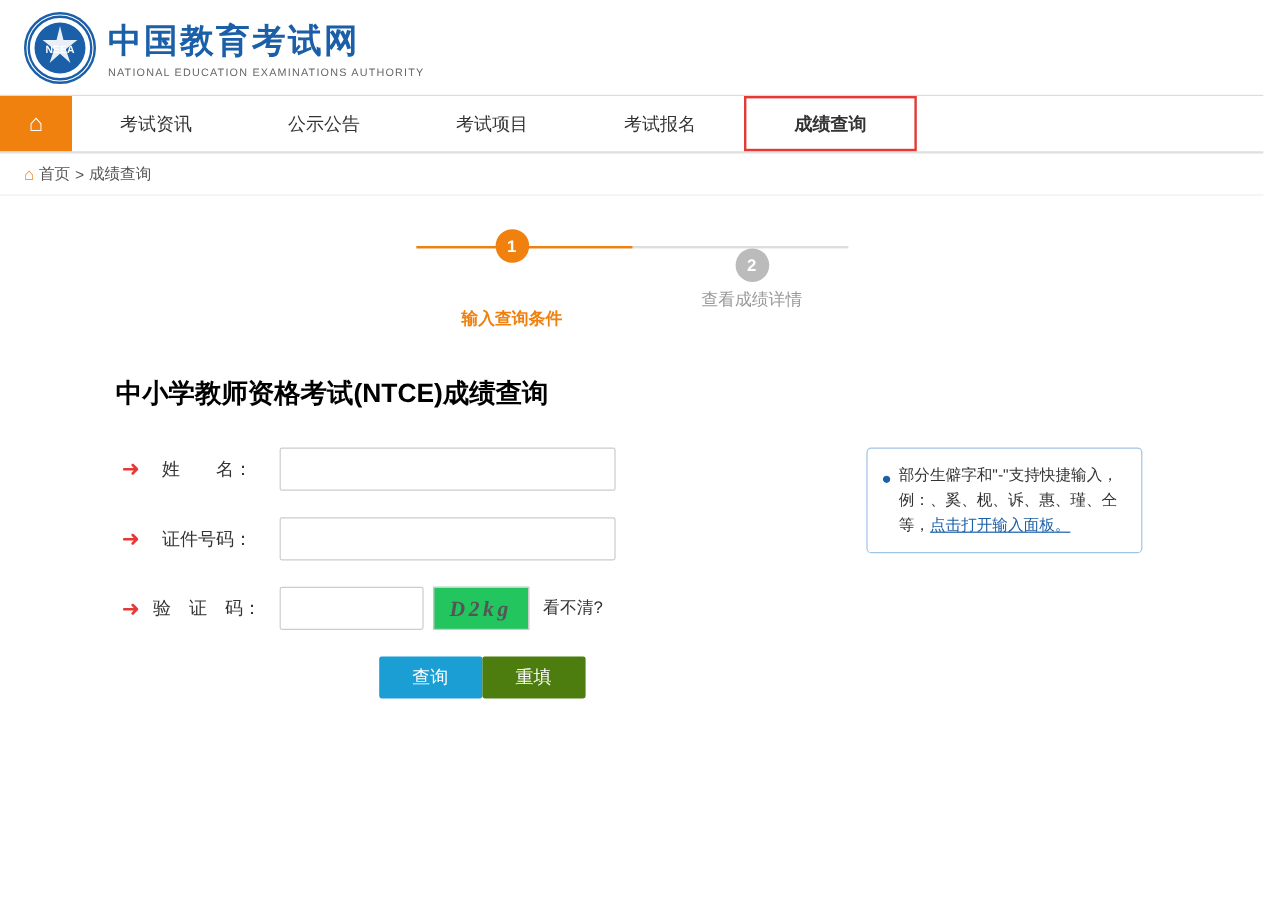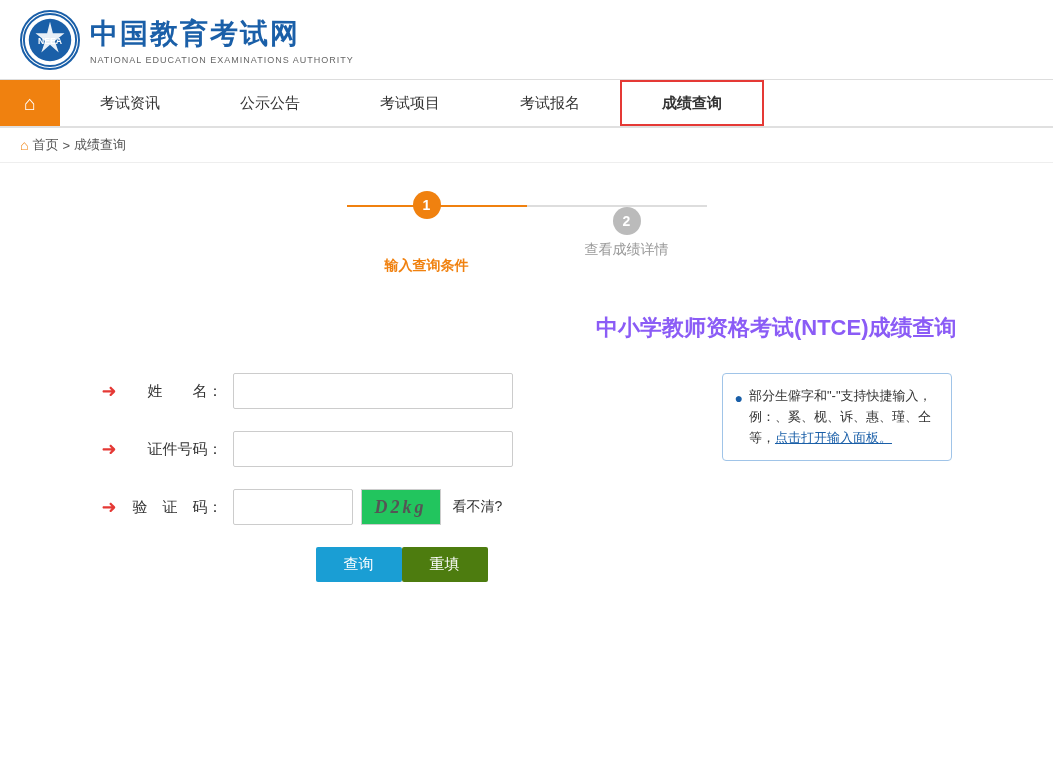--- a/index.html
+++ b/index.html
@@ -18,26 +18,26 @@
     .nav-home { background: #f0810f; color: white; padding: 0 24px; display: flex; align-items: center; font-size: 20px; cursor: pointer; }
     .nav-item { padding: 0 40px; display: flex; align-items: center; cursor: pointer; color: #333; font-size: 15px; height: 46px; }
     .nav-item.active { border: 2px solid #e53935; color: #333; font-weight: bold; }
 
     
     .breadcrumb { padding: 8px 20px; font-size: 13px; color: #555; display: flex; align-items: center; gap: 4px; border-bottom: 1px solid #eee; }
     .breadcrumb-home-icon { color: #f0810f; font-size: 14px; }
 
     
     .main-content { max-width: 900px; margin: 0 auto; padding: 20px; }
-    .form-title { text-align: right; font-size: 22px; color: #8b5cf6; margin-bottom: 30px; margin-top: 10px; font-weight: bold; }
+    .form-title { text-align: left; font-size: 22px; color: #000000; margin-bottom: 30px; margin-top: 10px; font-weight: bold; }
 
     .form-area { display: flex; gap: 20px; align-items: flex-start; justify-content: center; }
     .form-fields { flex: 1; max-width: 600px; }
     .form-row { display: flex; align-items: center; margin-bottom: 22px; position: relative; }
-    .form-label { width: 110px; text-align: right; font-size: 15px; color: #333; padding-right: 10px; display: flex; align-items: center; justify-content: flex-end; gap: 0; }
+    .form-label { width: 110px; text-align: right; font-size: 15px; color: #333; padding-right: 10px; display: flex; align-items: center; justify-content: center; gap: 0; }
     .arrow-icon { color: #e53935; font-size: 18px; margin-right: 6px; }
     .form-input { width: 280px; height: 36px; border: 1px solid #ccc; border-radius: 2px; padding: 0 8px; font-size: 14px; outline: none; }
     .captcha-row { display: flex; align-items: center; gap: 8px; }
     .captcha-input { width: 120px; height: 36px; border: 1px solid #ccc; border-radius: 2px; padding: 0 8px; font-size: 14px; }
     .captcha-img { width: 80px; height: 36px; background: #22c55e; display: flex; align-items: center; justify-content: center; font-size: 18px; font-style: italic; font-weight: bold; color: #555; letter-spacing: 2px; border: 1px solid #ccc; cursor: pointer; }
     .cant-see { color: #333; font-size: 14px; cursor: pointer; margin-left: 4px; }
 
     .hint-box { width: 230px; background: white; border: 1px solid #a0c4e8; border-radius: 4px; padding: 12px; font-size: 13px; color: #333; line-height: 1.6; margin-top: 0; }
     .hint-title { display: flex; align-items: flex-start; gap: 6px; }
     .hint-radio { color: #1a5fa8; font-size: 14px; margin-top: 1px; }

